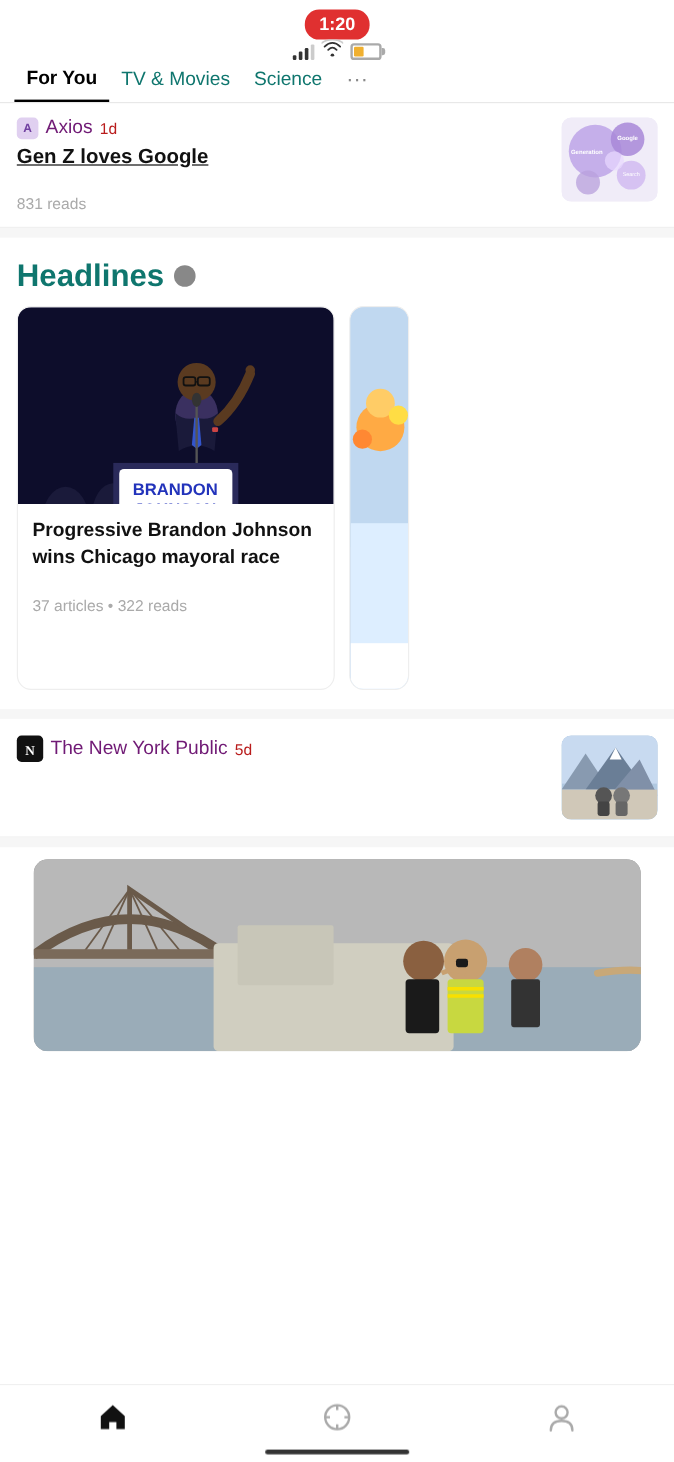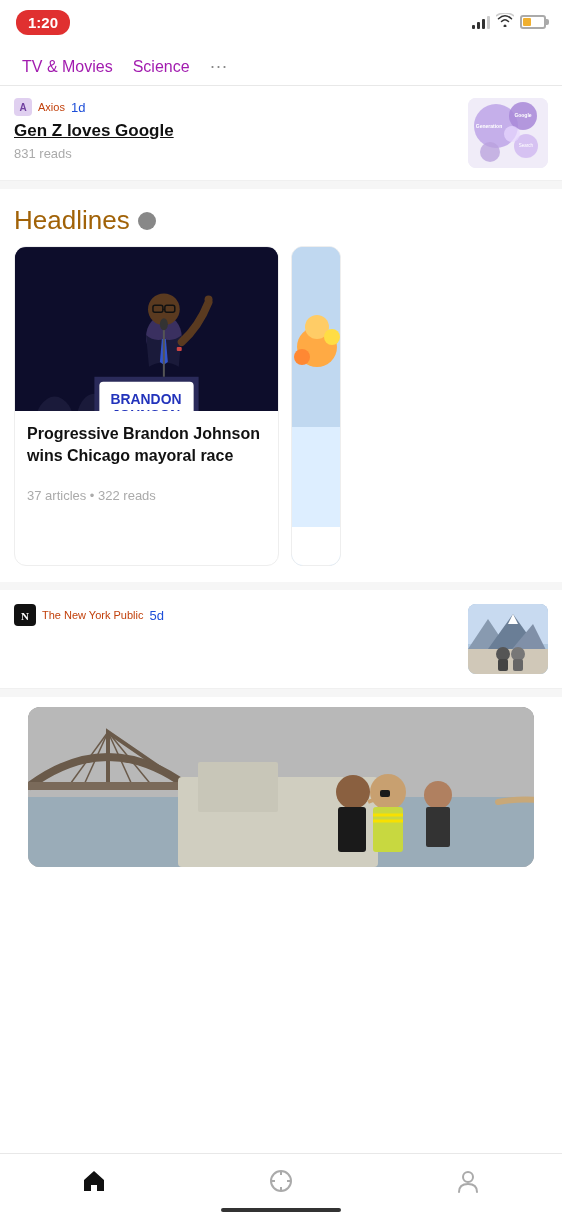--- a/index.html
+++ b/index.html
@@ -14,20 +14,21 @@
     }
 
     
     .status-bar {
       display: flex;
       justify-content: space-between;
       align-items: center;
       padding: 8px 16px;
       height: 44px;
       background: #fff;
+      flex-direction: column;
     }
     .status-time {
       background: #e03030;
       color: #fff;
       font-size: 15px;
       font-weight: 600;
       padding: 4px 12px;
       border-radius: 12px;
     }
     .status-icons {
@@ -83,21 +84,21 @@
       display: flex;
       align-items: center;
       padding: 4px 12px 0;
       border-bottom: 1px solid #e8e8e8;
       gap: 0;
     }
     .nav-tab {
       padding: 8px 10px;
       font-size: 16px;
       font-weight: 400;
-      color: #a21caf;
+      color: #0f766e;
       cursor: pointer;
       white-space: nowrap;
       flex-shrink: 0;
     }
     .nav-tab.active {
       color: #000;
       font-weight: 700;
       border-bottom: 2px solid #000;
       margin-bottom: -1px;
     }
@@ -137,39 +138,39 @@
       background: #e0d0f0;
       border-radius: 4px;
       display: flex;
       align-items: center;
       justify-content: center;
       font-size: 10px;
       font-weight: 700;
       color: #7040a0;
     }
     .source-name {
-      font-size: 11px;
-      color: #c2410c;
+      font-size: 16px;
+      color: #701a75;
     }
     .source-time {
       font-size: 13px;
-      color: #1d4ed8;
+      color: #b91c1c;
     }
     .article-title {
       font-size: 17px;
       font-weight: 700;
       color: #111;
       line-height: 1.3;
       margin-bottom: 4px;
       text-decoration: underline;
     }
     .article-reads {
       font-size: 13px;
       color: #aaa;
-      margin-top: 4px;
+      margin-top: 20px;
     }
     .article-thumb {
       width: 80px;
       height: 70px;
       border-radius: 8px;
       overflow: hidden;
       flex-shrink: 0;
       background: #e0d0f0;
     }
     
@@ -182,22 +183,22 @@
 
     
     .section-header {
       display: flex;
       align-items: center;
       padding: 16px 14px 10px;
       gap: 8px;
     }
     .section-title {
       font-size: 26px;
-      font-weight: 400;
-      color: #a16207;
+      font-weight: 700;
+      color: #0f766e;
     }
     .section-dot {
       width: 18px;
       height: 18px;
       background: #888;
       border-radius: 50%;
       flex-shrink: 0;
     }
 
     
@@ -366,20 +367,21 @@
         <path d="M0 2.8C2.5 1.0 5.5 0 9 0s6.5 1.0 9 2.8" stroke="#ccc" stroke-width="1.5" fill="none" stroke-linecap="round"></path>
       </svg>
     </div>
     <div class="battery-icon">
       <div class="battery-fill"></div>
     </div>
   </div>
 </div>
 
 <nav class="nav-tabs">
+  <div class="nav-tab active">For You</div>
   <div class="nav-tab">TV &amp; Movies</div>
   <div class="nav-tab">Science</div>
   <div class="nav-tab-more">···</div>
 </nav>
 
 <div class="content">
 
   <div class="article-small">
     <div class="article-small-text">
       <div class="article-source">

